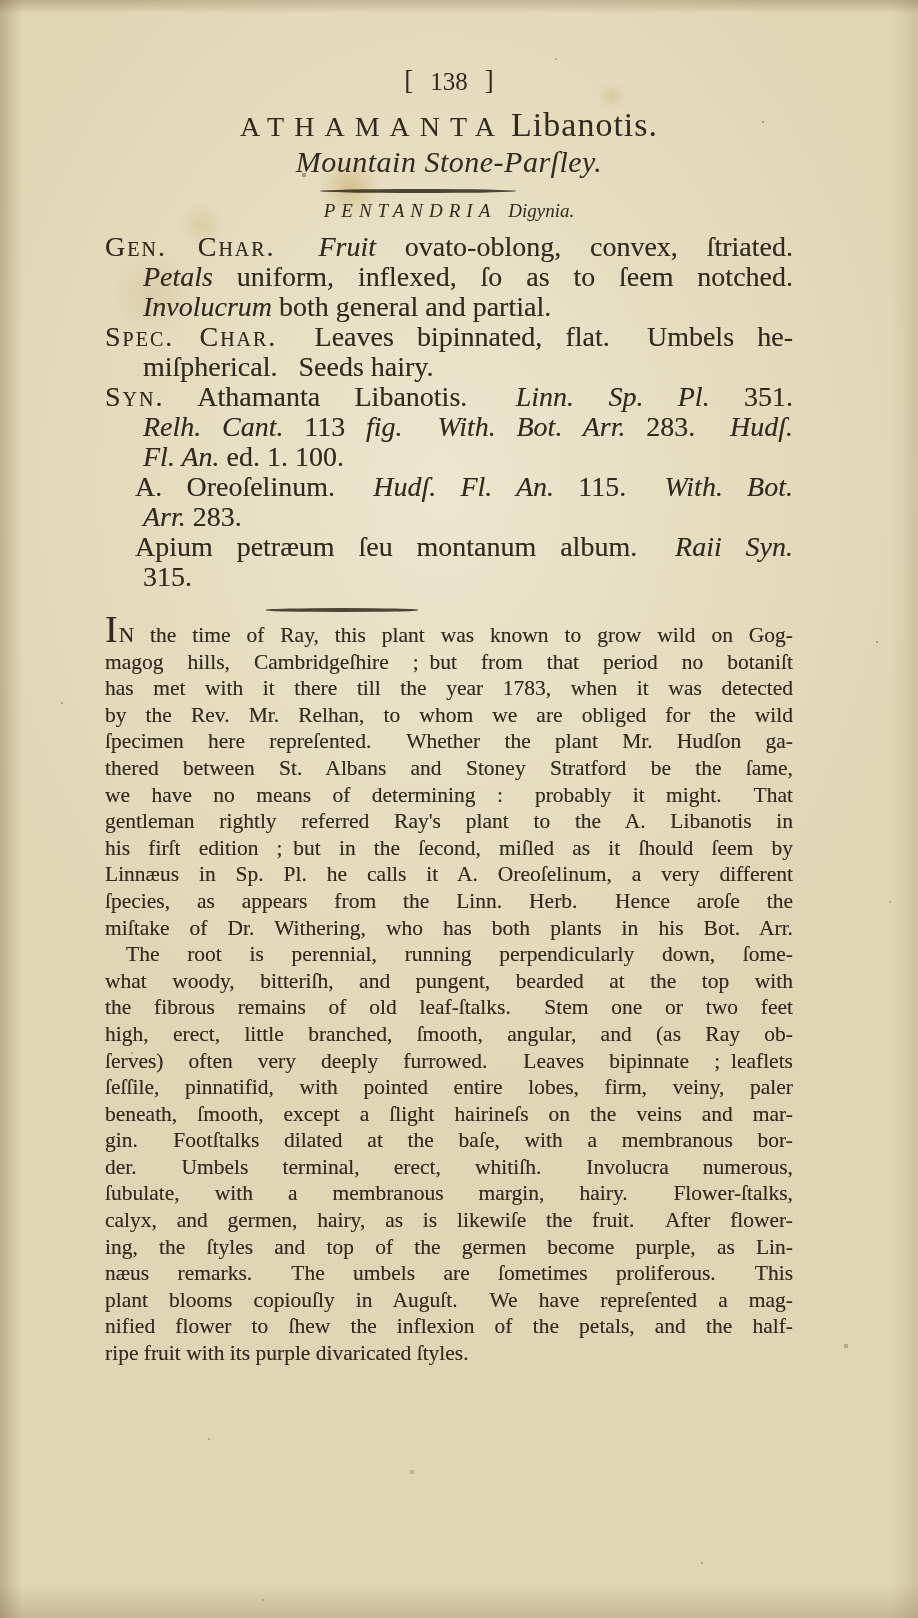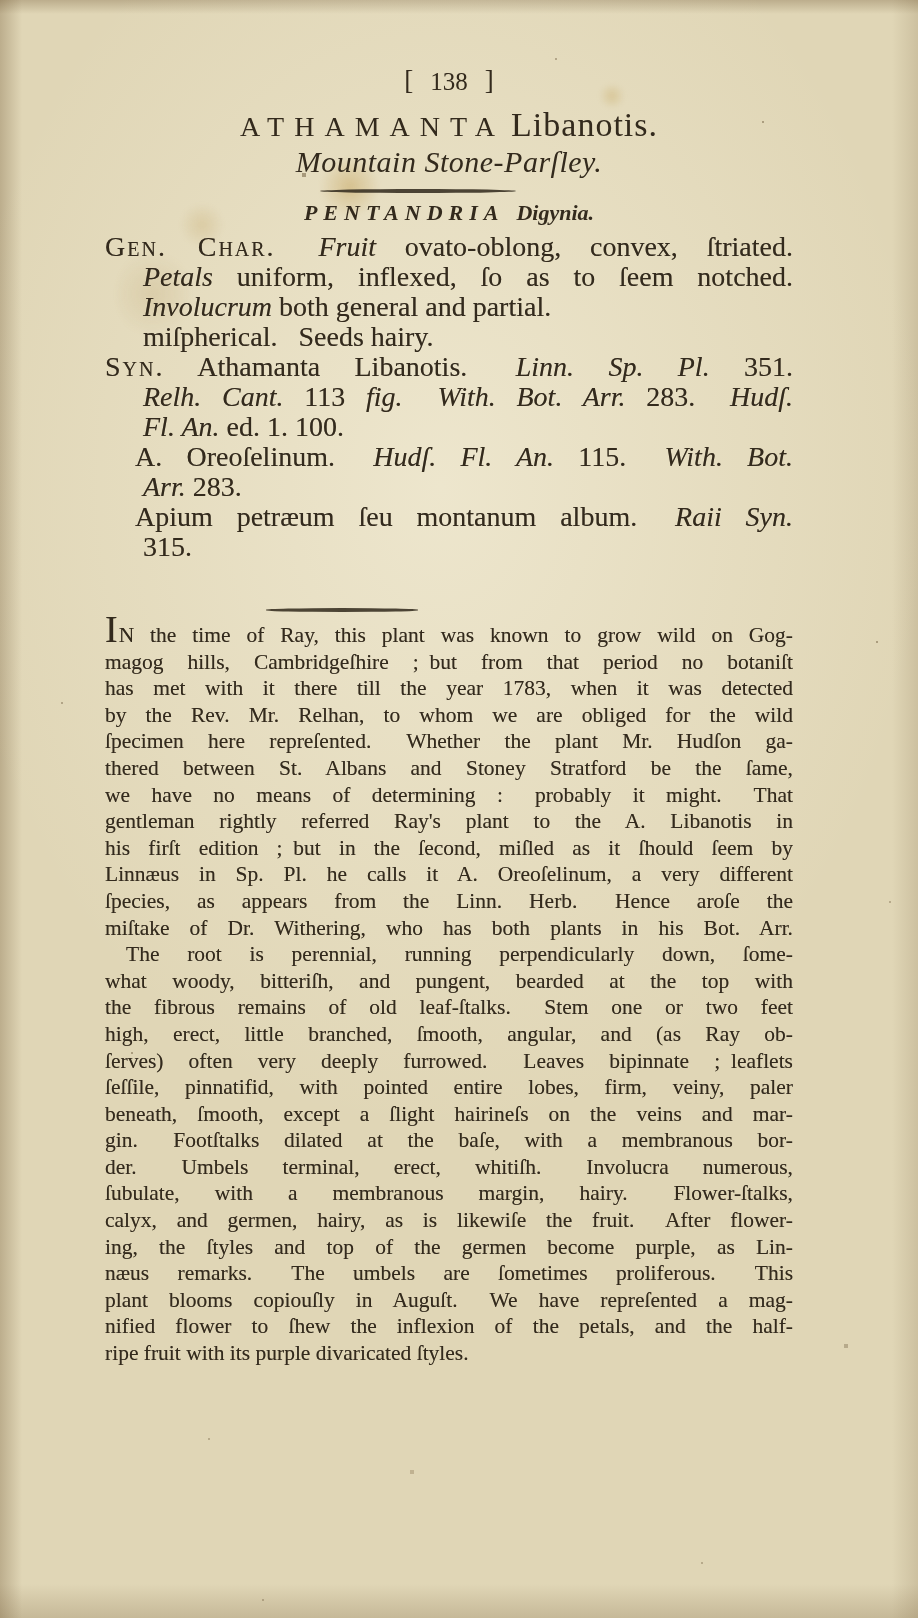--- a/index.html
+++ b/index.html
@@ -37,21 +37,21 @@
       555px 58px 0 0 rgba(90,70,40,.35), 208px 1438px 0 0 rgba(90,70,40,.3);
   }
   .centered { position:absolute; left:105px; width:688px; text-align:center; color:#332a1d; }
 
   .pagenum      { top:66px;  font-size:25px; }
   .pagenum .br  { font-size:27px; padding:0 17px; position:relative; top:-1px; }
   .titleline    { top:106px; font-size:28px; }
   .genus        { letter-spacing:10px;text-align:right; }
   .species      { font-size:34px; letter-spacing:1px; margin-left:6px; }
   .subtitle     { top:145px; font-size:30px; font-style:italic; letter-spacing:.5px; }
-  .classline    { top:200px; font-size:22px;font-weight:bold; }
+  .classline    { top:200px; font-size:19px; }
   .class-name   { font-style:italic; letter-spacing:6px; }
   .class-order  { font-style:italic; margin-left:12px; }
 
   .rule { position:absolute; background:#362d20; border-radius:50%; opacity:.88; }
   .rule1 { top:189px; left:320px; width:196px; height:4px; }
   .rule2 { top:608px; left:266px; width:152px; height:3.5px; }
 
   .desc { position:absolute; top:232px; left:105px; width:688px; color:#332a1d; }
   .desc .tline { height:30px; line-height:30px; font-size:28px; }
 
@@ -96,20 +96,21 @@
   <span class="class-name">PENTANDRIA</span><span class="class-order">Digynia.</span>
 </div>
 
 <div class="desc">
   <div>
       <div class="tline just"><span class="s-sc">Gen. Char.</span><span class="s-rm">  </span><span class="s-it">Fruit</span><span class="s-rm"> ovato-oblong, convex, ſtriated.</span></div>
       <div class="tline just ind1"><span class="s-it">Petals</span><span class="s-rm"> uniform, inflexed, ſo as to ſeem notched.</span></div>
       <div class="tline ind1"><span class="s-it">Involucrum</span><span class="s-rm"> both general and partial.</span></div>
     </div>
   <div>
+      <div class="tline just"><span class="s-sc">Spec. Char.</span><span class="s-rm">  Leaves bipinnated, flat.  Umbels he-</span></div>
       <div class="tline ind1"><span class="s-rm">miſpherical.  Seeds hairy.</span></div>
     </div>
   <div>
       <div class="tline just"><span class="s-sc">Syn.</span><span class="s-rm"> Athamanta Libanotis.  </span><span class="s-it">Linn. Sp. Pl.</span><span class="s-rm"> 351.</span></div>
       <div class="tline just ind1"><span class="s-it">Relh. Cant.</span><span class="s-rm"> 113 </span><span class="s-it">fig.</span><span class="s-rm">  </span><span class="s-it">With. Bot. Arr.</span><span class="s-rm"> 283.  </span><span class="s-it">Hudſ.</span></div>
       <div class="tline ind1"><span class="s-it">Fl. An.</span><span class="s-rm"> ed. 1. 100.</span></div>
     </div>
   <div>
       <div class="tline just ind2"><span class="s-rm">A. Oreoſelinum.  </span><span class="s-it">Hudſ. Fl. An.</span><span class="s-rm"> 115.  </span><span class="s-it">With. Bot.</span></div>
       <div class="tline ind1"><span class="s-it">Arr.</span><span class="s-rm"> 283.</span></div>

